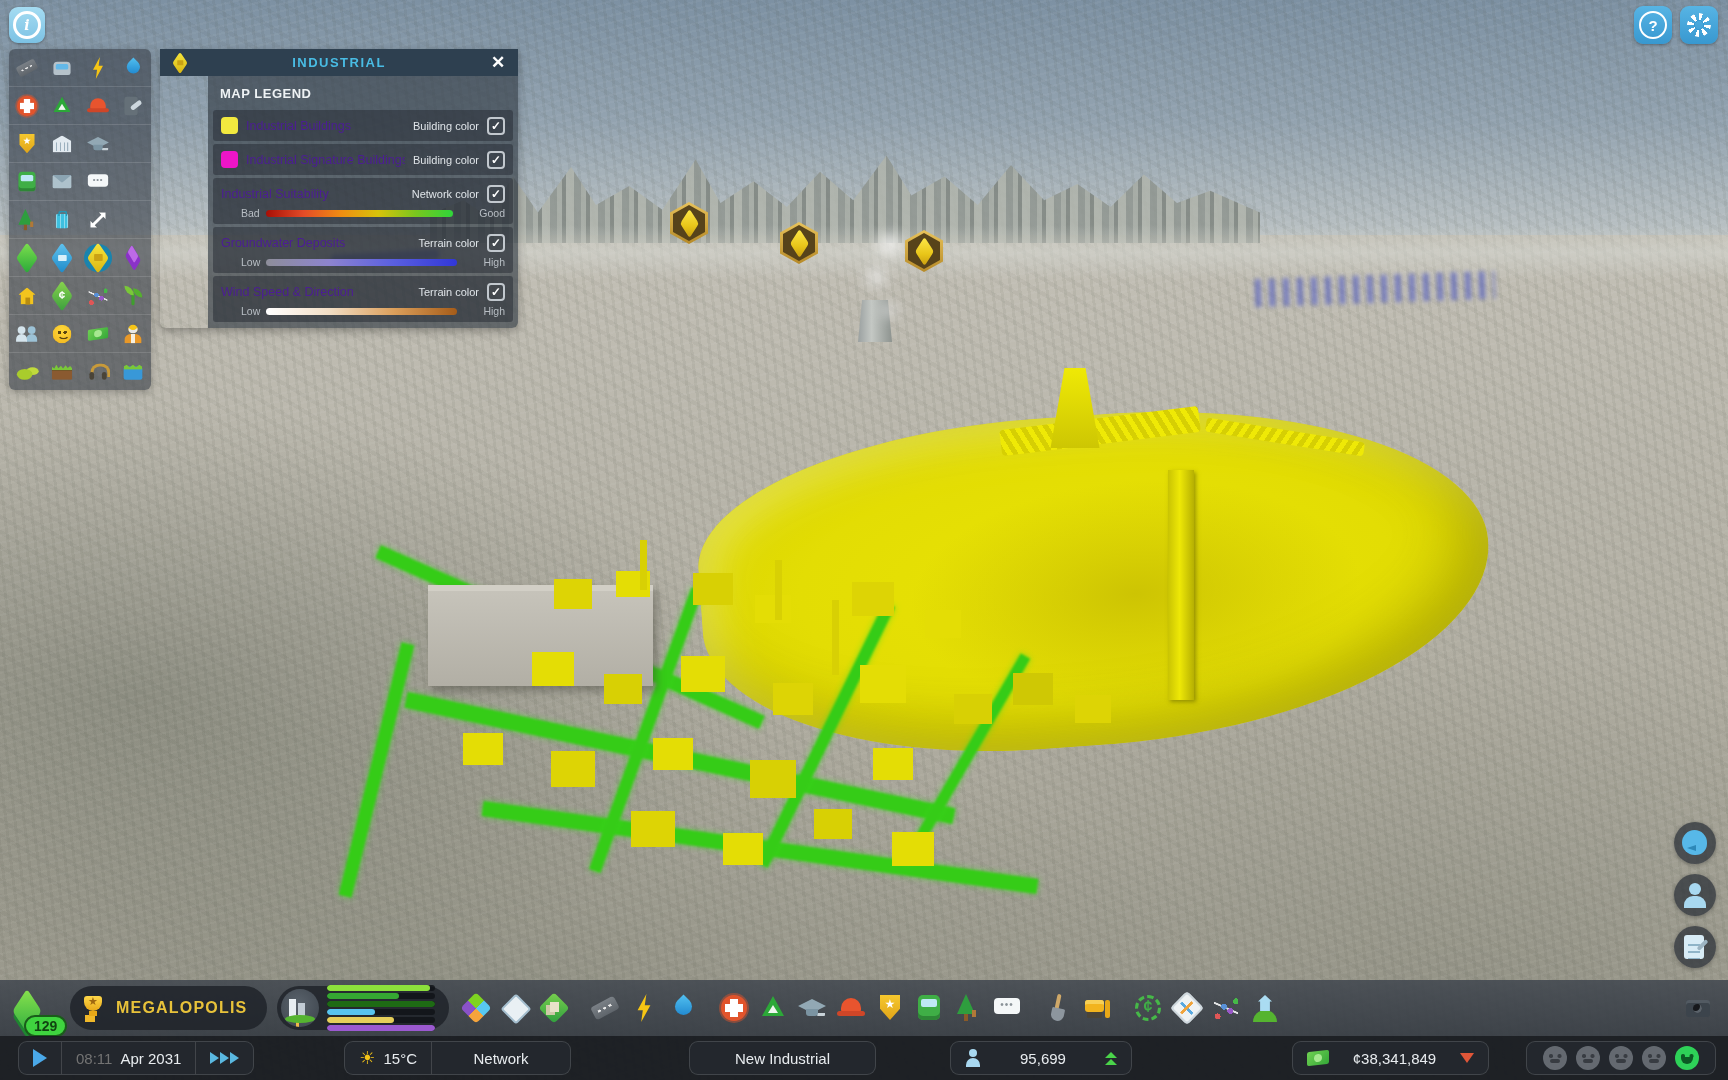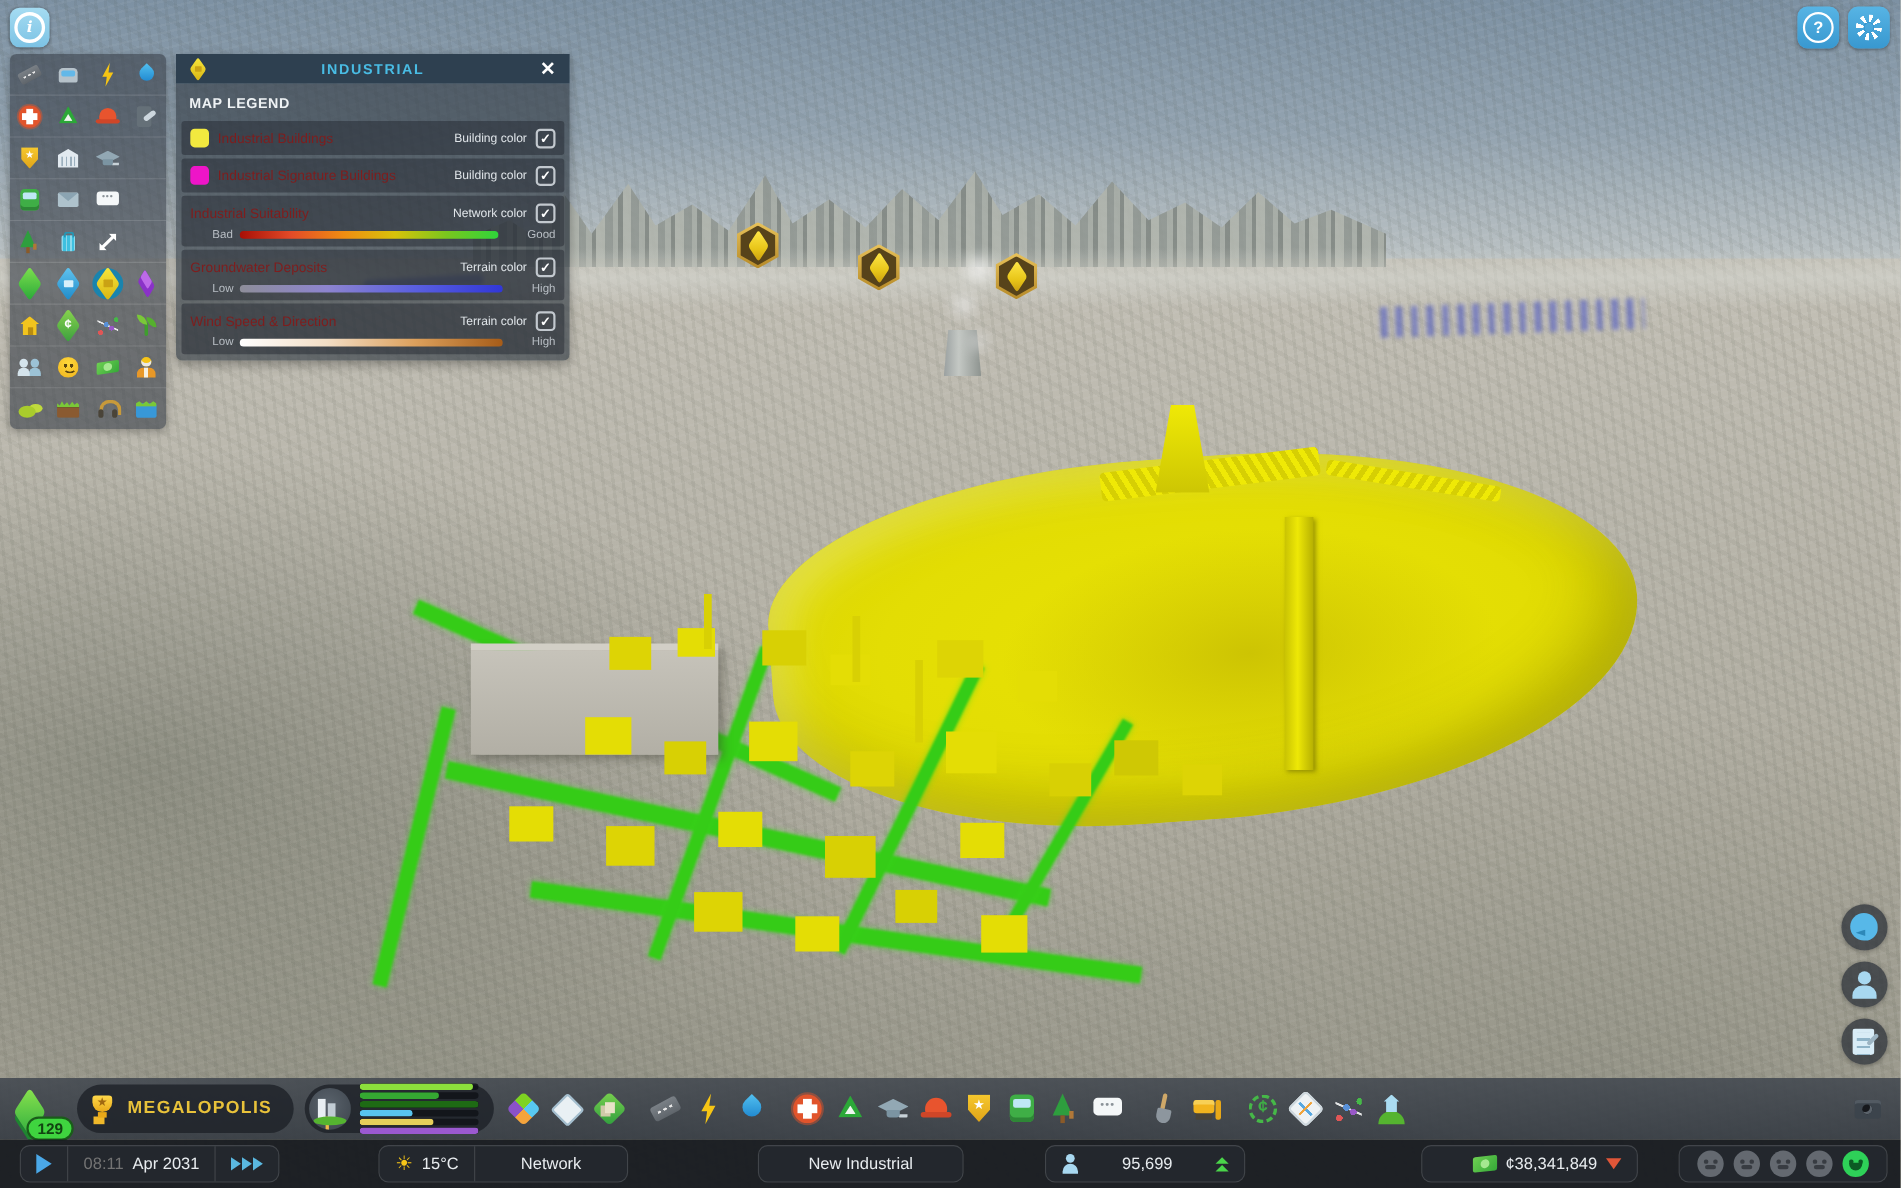--- a/index.html
+++ b/index.html
@@ -248,27 +248,27 @@
   .iv-row .icn.selected{background:#1a84ae;border-radius:50%;box-shadow:0 0 0 2px #1a84ae;}
 
   
   .legend{position:absolute;left:160px;top:49px;width:358px;border-radius:0 0 6px 6px;overflow:hidden;
     box-shadow:0 3px 10px rgba(0,0,0,.3);}
   .legend-header{height:27px;background:#2e4050;display:flex;align-items:center;padding:0 8px;}
   .legend-header .icn{transform:scale(.55);margin:-4px;}
   .legend-title{flex:1;text-align:center;color:#49bce4;font-size:13px;font-weight:bold;letter-spacing:1.5px;}
   .legend-close{width:24px;height:24px;display:flex;align-items:center;justify-content:center;
     color:#fff;font-size:17px;font-weight:bold;cursor:pointer;}
-  .legend-body{background:rgba(52,60,70,.66);padding:0 0 6px 0;}
+  .legend-body{background:rgba(52,60,70,.66);padding:0 0 6px 0;margin-left:48px;}
   .legend-sub{color:#eef2f4;font-size:13px;font-weight:bold;letter-spacing:.5px;padding:10px 12px 9px;}
   .lg-rows{display:flex;flex-direction:column;gap:3px;padding:0 5px;}
   .lg-row{background:rgba(30,36,44,.45);border-radius:3px;padding:5px 8px;}
   .lg-line{display:flex;align-items:center;gap:8px;min-height:21px;}
   .lg-swatch{width:17px;height:17px;border-radius:4px;flex:0 0 auto;}
-  .lg-name{color:#7f1d1d;font-size:12.5px;flex:1;white-space:nowrap;overflow:hidden;}
+  .lg-name{color:#4c1d95;font-size:12.5px;flex:1;white-space:nowrap;overflow:hidden;}
   .lg-val{color:#dfe4e8;font-size:11px;white-space:nowrap;}
   .cbx{width:18px;height:18px;border-radius:4px;border:2px solid #c2c8ce;box-sizing:border-box;flex:0 0 auto;
     display:flex;align-items:center;justify-content:center;color:#fff;font-size:12px;font-weight:bold;line-height:1;}
   .lg-grad-line{display:flex;align-items:center;gap:6px;margin-top:3px;}
   .lg-end{color:#b8bec4;font-size:10.5px;flex:0 0 auto;padding-left:20px;}
   .lg-bar{flex:1;height:7px;border-radius:4px;}
 
   
   .tr-btns{position:absolute;right:10px;top:6px;display:flex;gap:8px;}
   .tr-btn{width:38px;height:38px;border-radius:9px;background:linear-gradient(180deg,#57b4e4,#3898d0);
@@ -652,21 +652,21 @@
         <span class="person-ic"></span>
         <span>95,699</span>
         <span class="up-arrows">
             <i></i>
             <i></i>
           </span>
       </div>
     </div>
     <div style="width:160px"></div>
     <div class="pill" style="min-width:195px">
-      <div class="seg" style="flex:1;justify-content:flex-end">
+      <div class="seg" style="flex:1;justify-content:space-between">
         <span class="bill"></span>
         <span>¢38,341,849</span>
         <span class="down-arrow"></span>
       </div>
     </div>
     <div class="spacer"></div>
     <div class="pill">
       <div class="faces" id="happy-faces">
           <div class="face"></div>
           <div class="face"></div>

